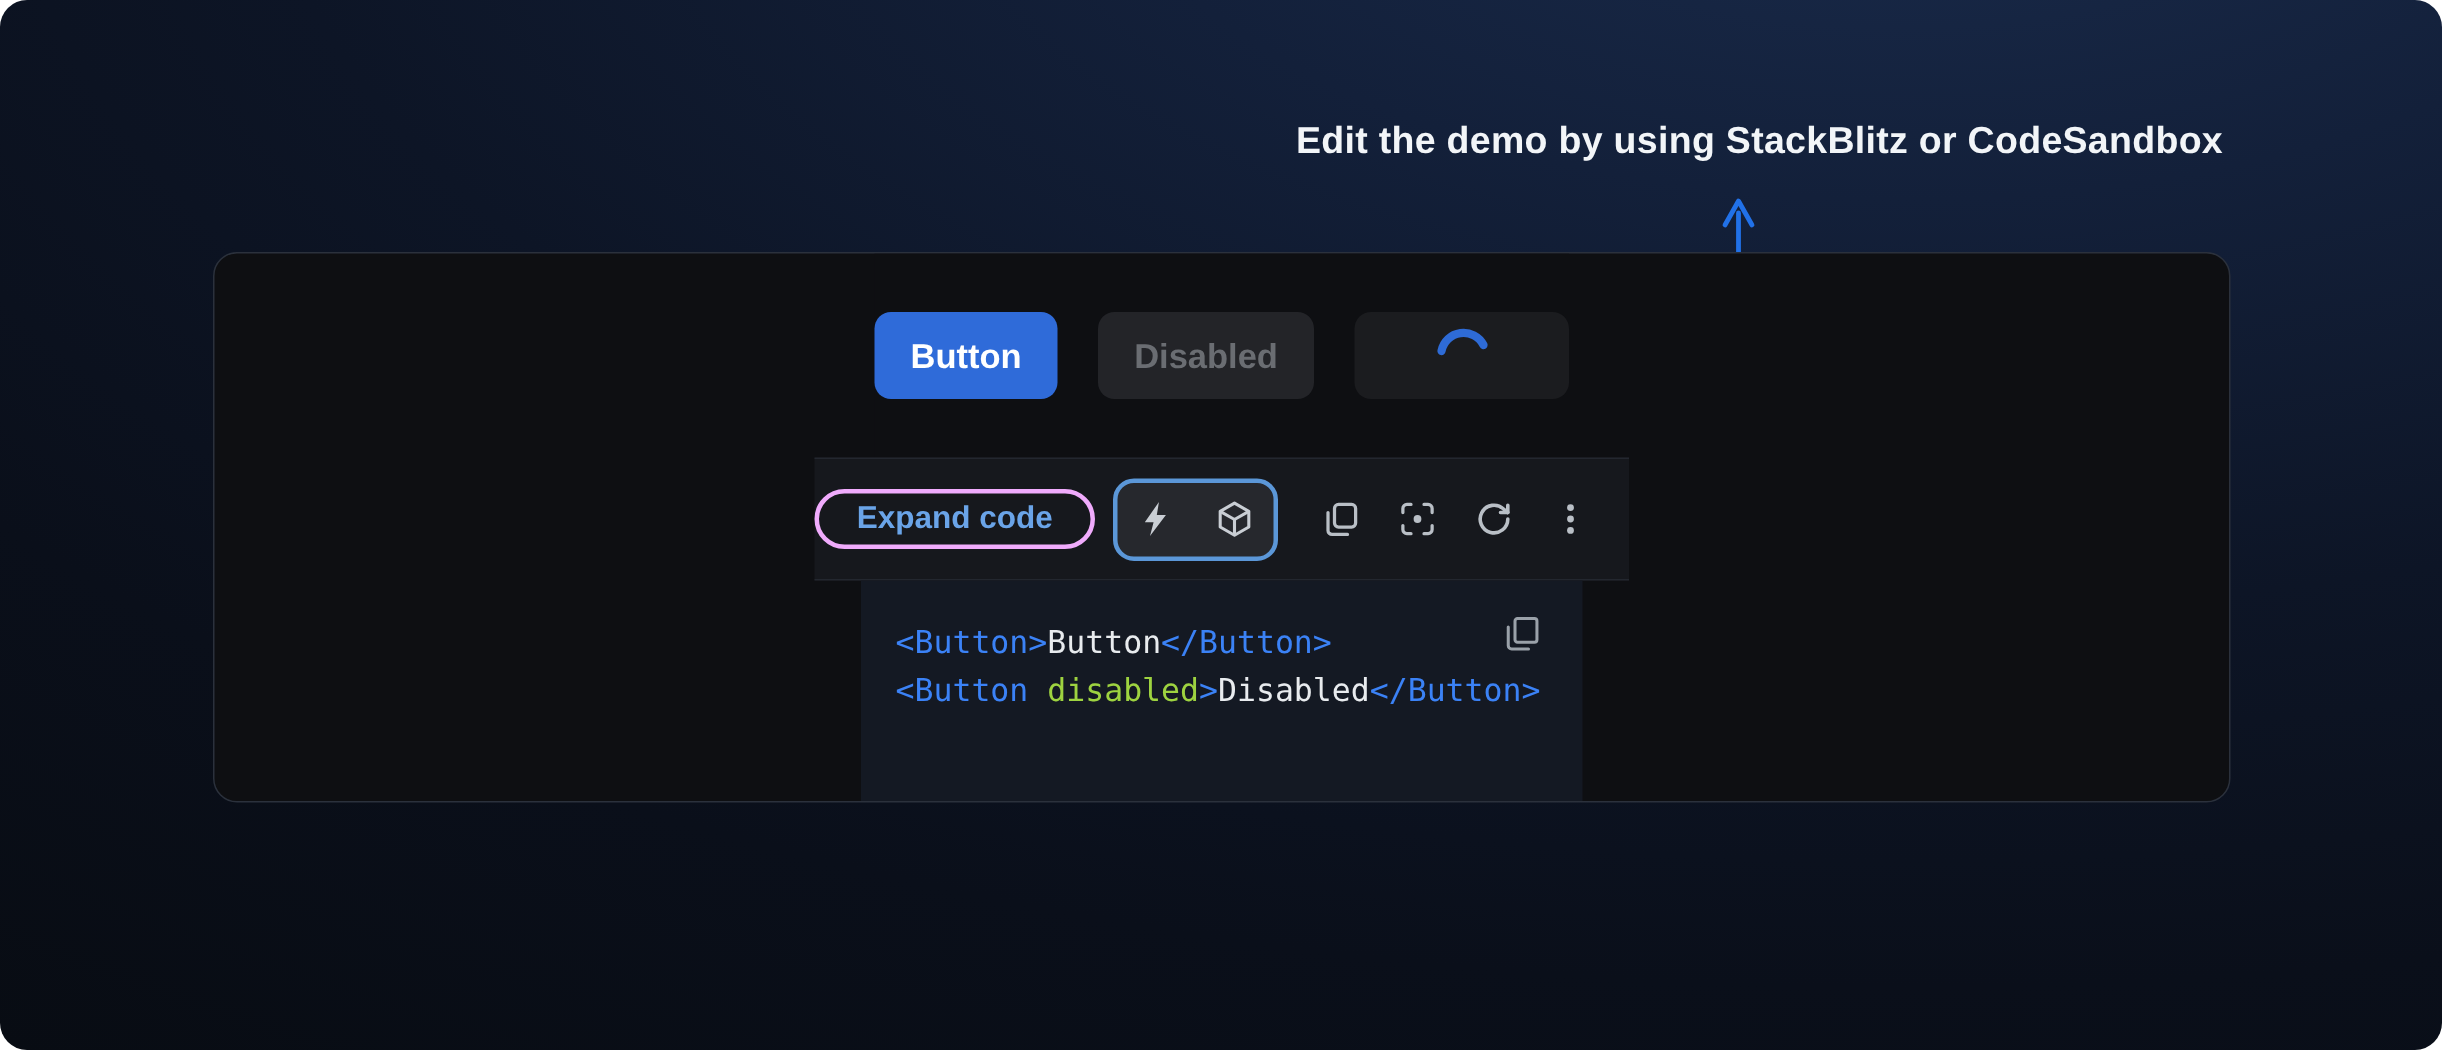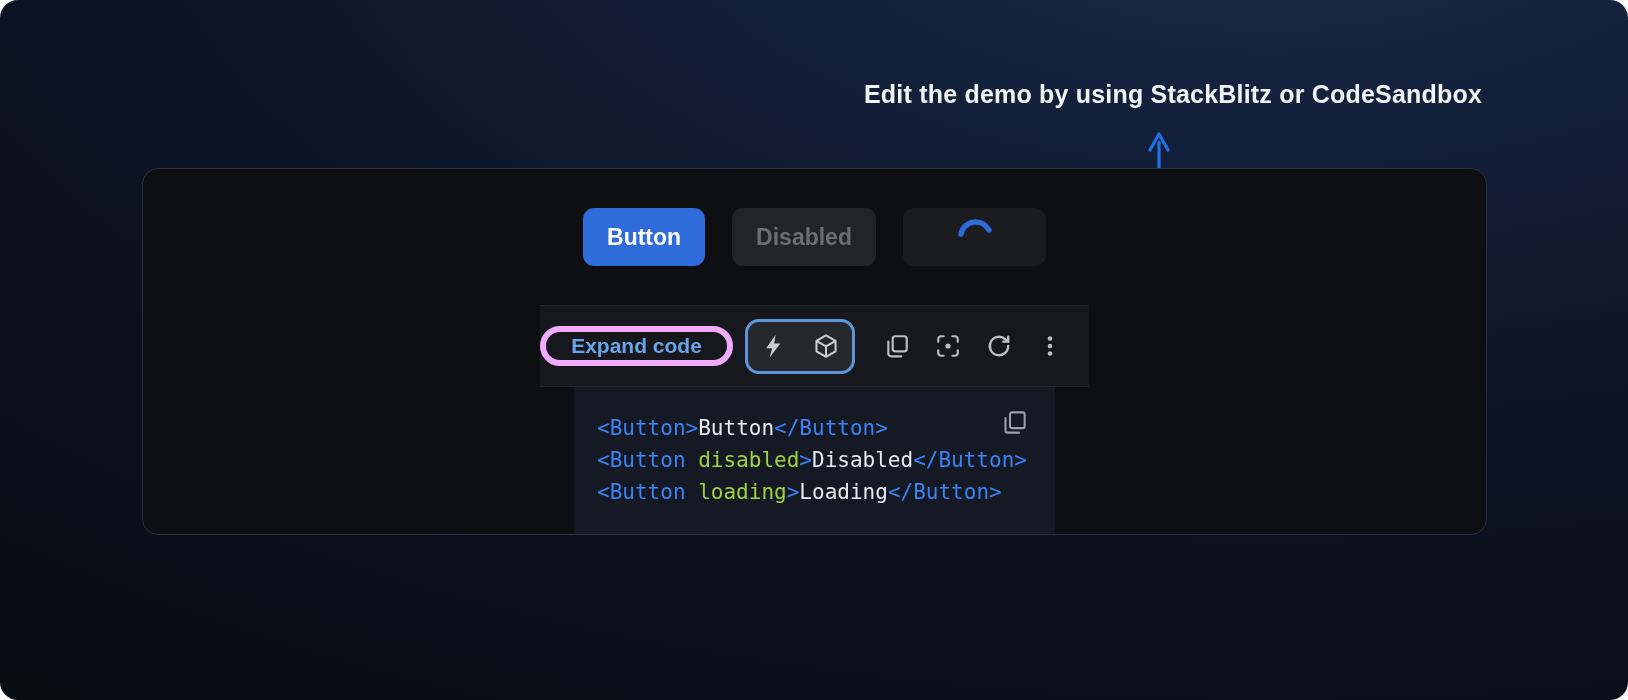--- a/index.html
+++ b/index.html
@@ -33,21 +33,21 @@
   .btn-loading { background:#1b1c1f; width:143px; box-sizing:border-box; }
   .spinner-svg { transform:translateY(-10px); }
 
   .toolbar-section {
     height:82px; flex:0 0 82px; background:#16181d;
     border-top:1px solid #23272f; border-bottom:1px solid #23272f;
     display:flex; align-items:center; justify-content:flex-end;
     padding-right:26px; box-sizing:border-box;
   }
   .expand-pill {
-    height:40px; padding:0 25px; border-radius:20px; border:6px solid #f0abfc;
+    height:40px; padding:0 25px; border-radius:20px; border:3px solid #f0abfc;
     background:transparent; color:#6aa4e8; font-size:21px; font-weight:600;
     font-family:"Liberation Sans", sans-serif;
     display:flex; align-items:center; margin-right:12px; cursor:pointer;
   }
   .sandbox-group {
     height:55px; width:110px; border:3px solid #5b97d8; border-radius:14px;
     background:#26282d; display:flex; align-items:center; justify-content:center;
     gap:26px; box-sizing:border-box; margin-right:4px;
   }
   .group-icon { width:26px; height:26px; color:#c9ced4; cursor:pointer; display:flex; }
@@ -147,21 +147,20 @@
       </span>
 
     </div>
 
     <div class="code-section">
 
       <div class="code-line"><span class="tok-tag">&lt;Button</span><span class="tok-attr"></span><span class="tok-tag">&gt;</span><span class="tok-text">Button</span><span class="tok-tag">&lt;/Button&gt;</span></div>
 
       <div class="code-line"><span class="tok-tag">&lt;Button</span><span class="tok-attr"> disabled</span><span class="tok-tag">&gt;</span><span class="tok-text">Disabled</span><span class="tok-tag">&lt;/Button&gt;</span></div>
 
-      <div class="code-line"><span class="tok-tag">&lt;Button</span><span class="tok-attr"> loading</span><span class="tok-tag">&gt;</span><span class="tok-text">Loading</span><span class="tok-tag">&lt;/Button&gt;</span></div>
 
       <span class="code-copy">
         <svg viewBox="0 0 24 24" fill="none" stroke="currentColor" stroke-width="1.8" stroke-linecap="round" stroke-linejoin="round">
           <rect x="8" y="3" width="13" height="14" rx="1.5"></rect>
           <path d="M4 8 v11 a2 2 0 0 0 2 2 H16"></path>
         </svg>
       </span>
 
     </div>
 

